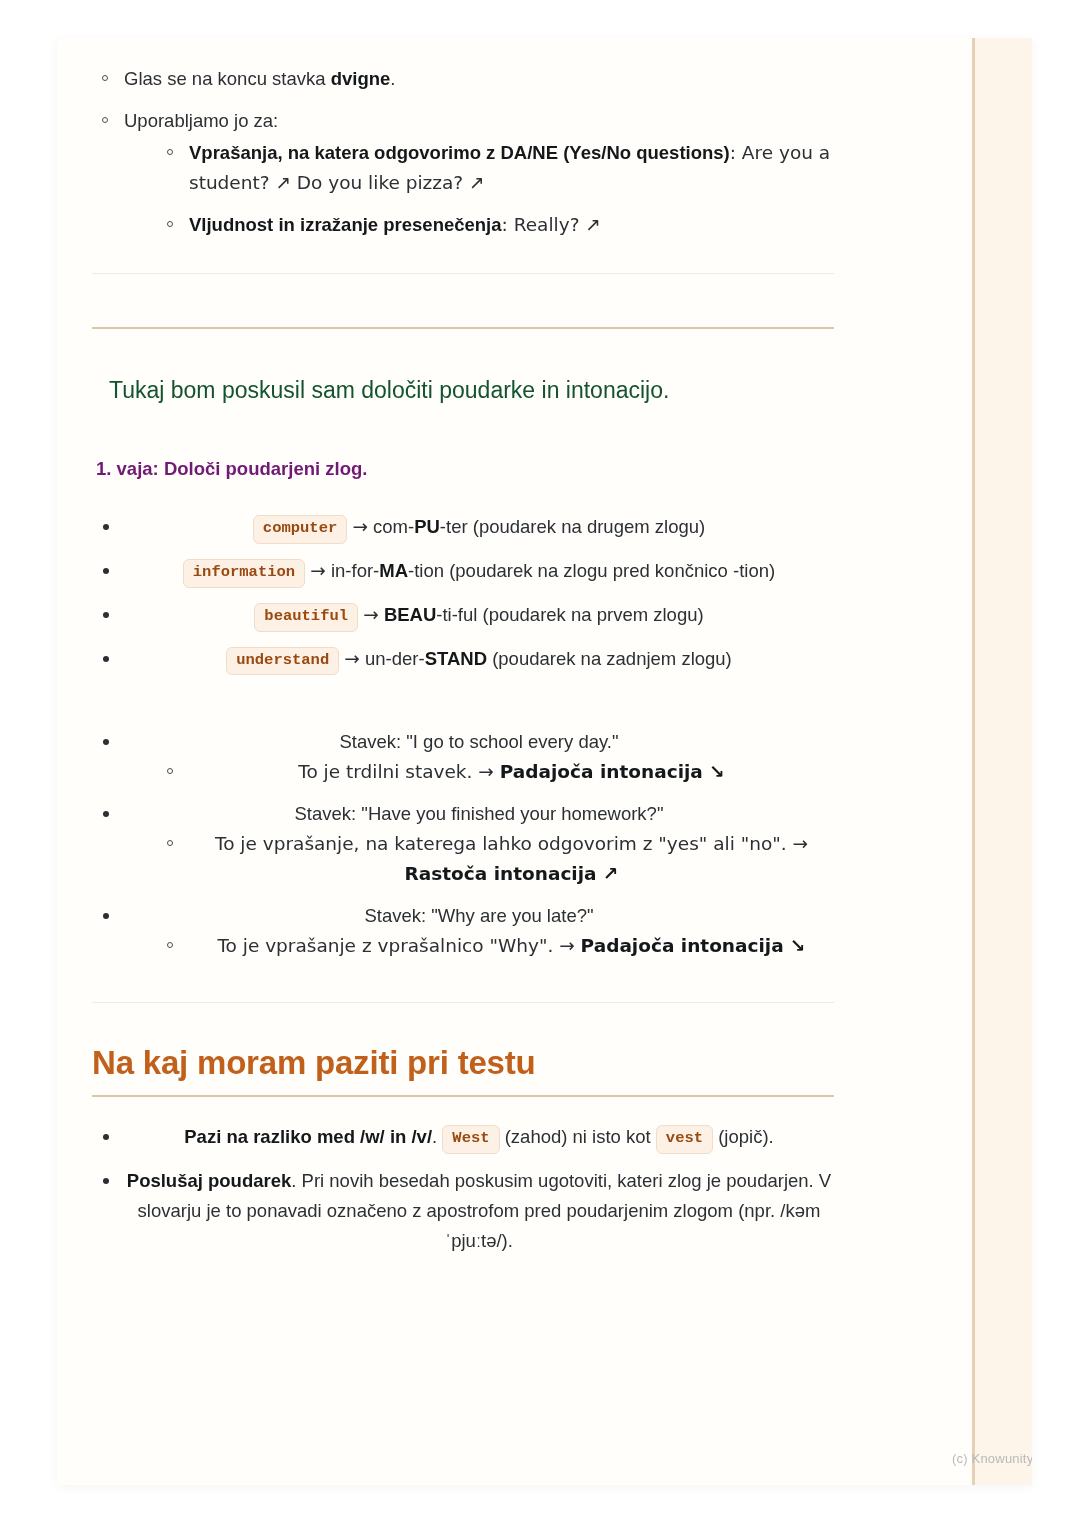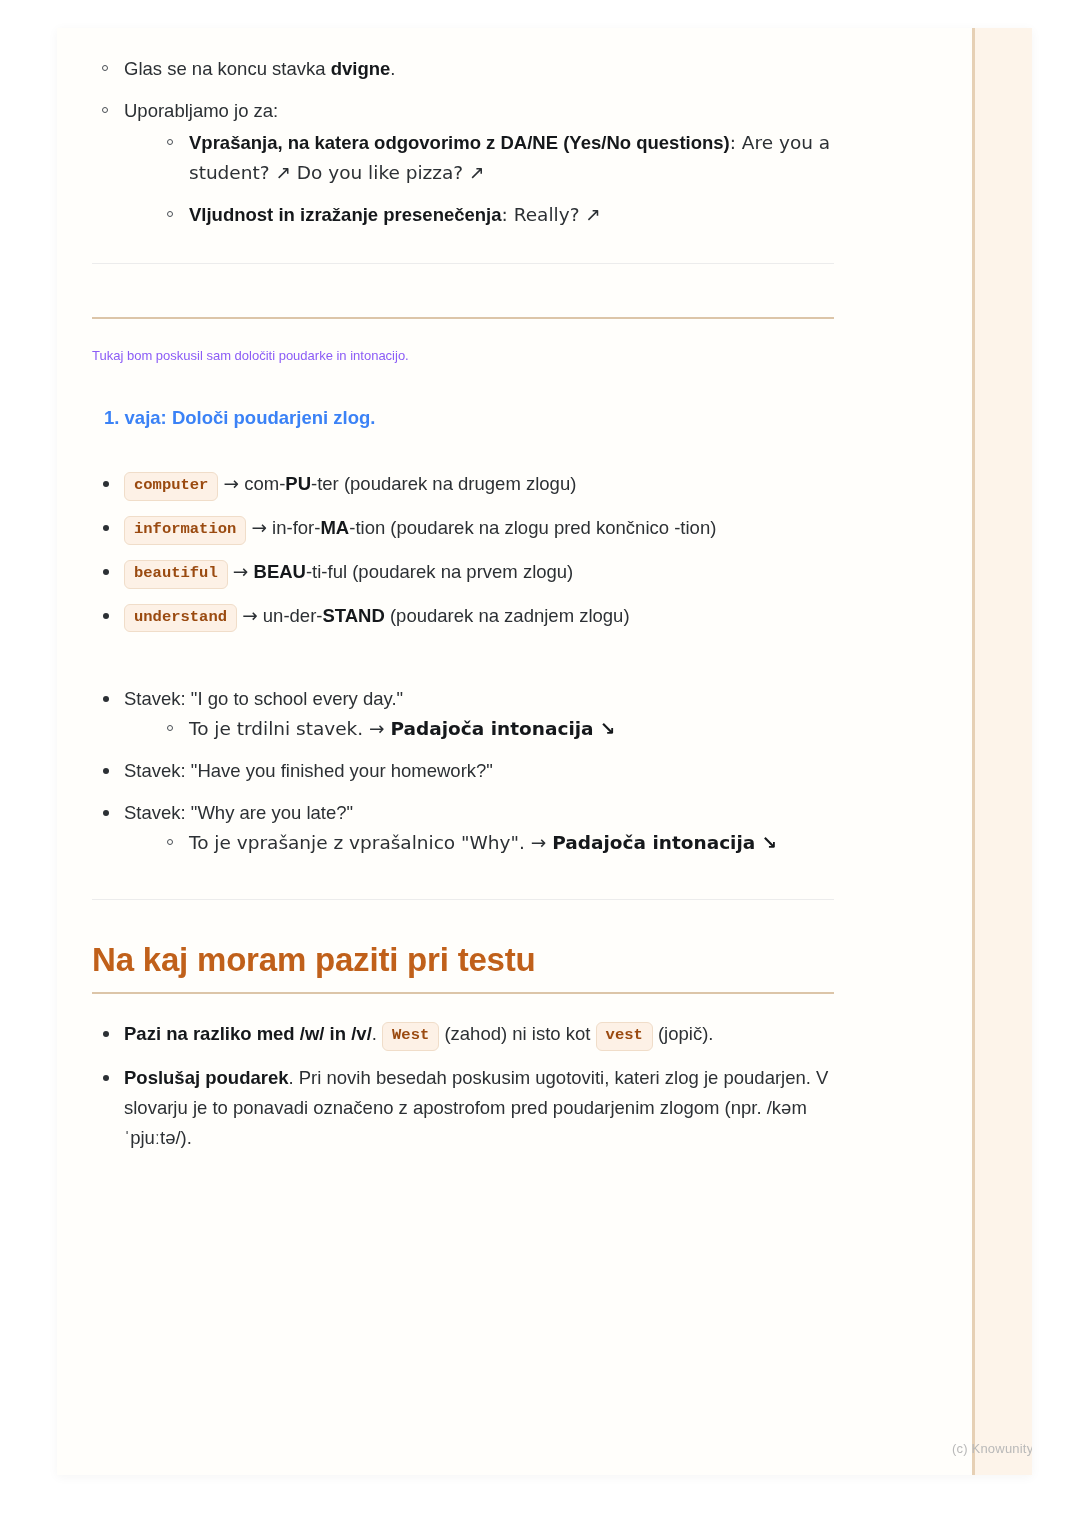--- a/index.html
+++ b/index.html
@@ -14,21 +14,21 @@
     font-family: "Liberation Sans", sans-serif;
     -webkit-font-smoothing: antialiased;
     overflow: hidden;
     position: relative;
   }
 
   
   #page-card {
     position: absolute;
     left: 57px;
-    top: 28px;
+    top: 38px;
     width: 975px;
     height: 1447px;
     background: #fffefb;
     box-shadow: 0 2px 10px rgba(0,0,0,0.045);
     overflow: hidden;
   }
 
   
   #right-strip {
     position: absolute;
@@ -68,49 +68,50 @@
     letter-spacing: -0.2px;
   }
   .title-rule {
     border: 0;
     border-top: 2px solid #dcc5a8;
     margin: 12px 0 0 0;
     height: 0;
   }
 
   p.lead {
-    font-size: 13px;
+    font-size: 23px;
     line-height: 1.5;
-    margin: 0;
-    color: #8b5cf6;
+    margin: 17px;
+    color: #14532d;
   }
   p.subhead {
     font-size: 18.5px;
     line-height: 1.5;
     font-weight: 700;
-    margin: 12px;
-    color: #3b82f6;
+    margin: 4px;
+    color: #701a75;
   }
 
   
   ul {
     margin: 0;
     padding: 0;
     list-style: none;
   }
   li {
     position: relative;
     font-size: 18.5px;
     line-height: 1.62;
     color: #2c3034;
   }
 
   
   ul.lvl1 > li {
     padding-left: 32px;
+    text-align: center;
   }
   ul.lvl1 > li::before {
     content: "";
     position: absolute;
     left: 11px;
     top: 12px;
     width: 6px;
     height: 6px;
     border-radius: 50%;
     background: #2c3034;
@@ -239,20 +240,25 @@
       <li>
         <span>Stavek: "I go to school every day."</span>
         <ul class="lvl2 nested-tight">
           <li>
             <span class="arrow">To je trdilni stavek. → </span><b class="arrow">Padajoča intonacija ↘</b>
           </li>
         </ul>
       </li>
       <li>
         <span>Stavek: "Have you finished your homework?"</span>
+        <ul class="lvl2 nested-tight">
+          <li>
+            <span class="arrow">To je vprašanje, na katerega lahko odgovorim z "yes" ali "no". → </span><b class="arrow">Rastoča intonacija ↗</b>
+          </li>
+        </ul>
       </li>
       <li>
         <span>Stavek: "Why are you late?"</span>
         <ul class="lvl2 nested-tight">
           <li>
             <span class="arrow">To je vprašanje z vprašalnico "Why". → </span><b class="arrow">Padajoča intonacija ↘</b>
           </li>
         </ul>
       </li>
     </ul>

